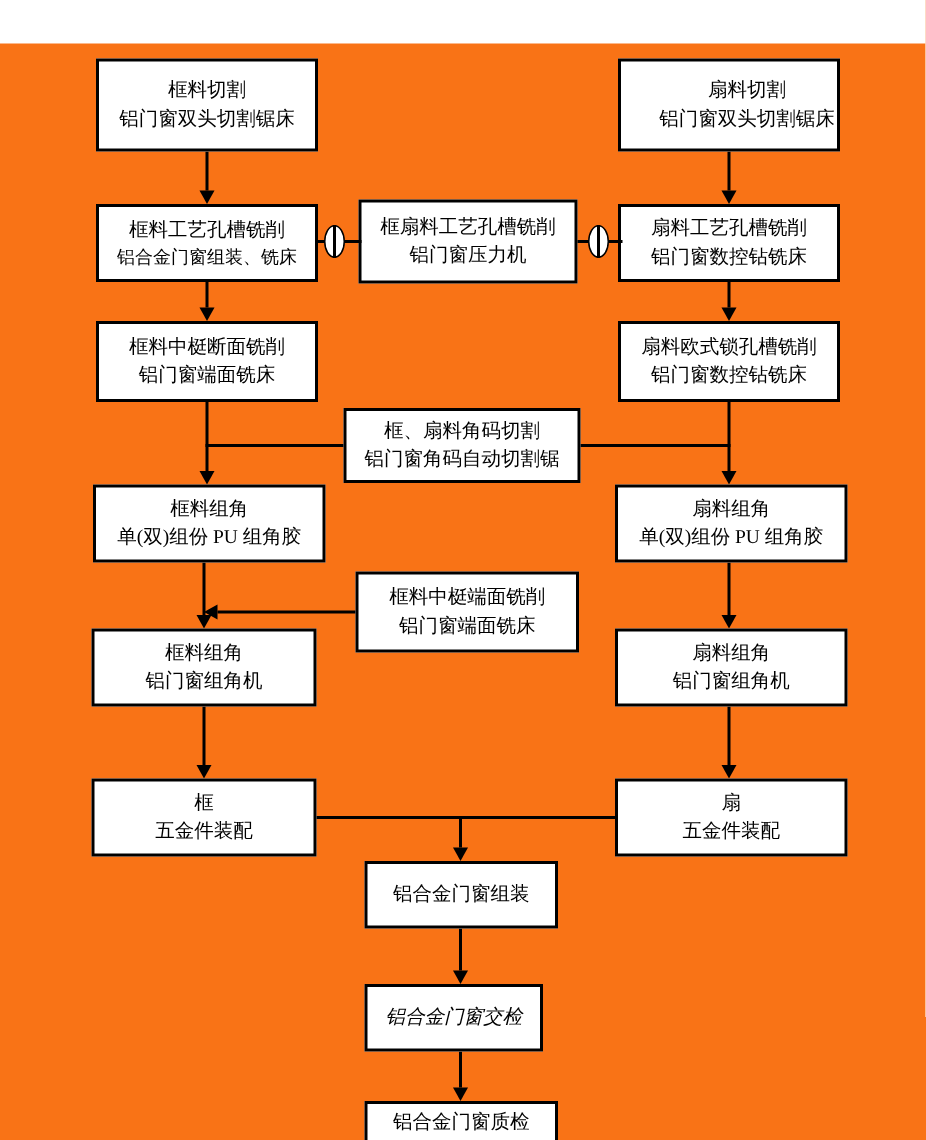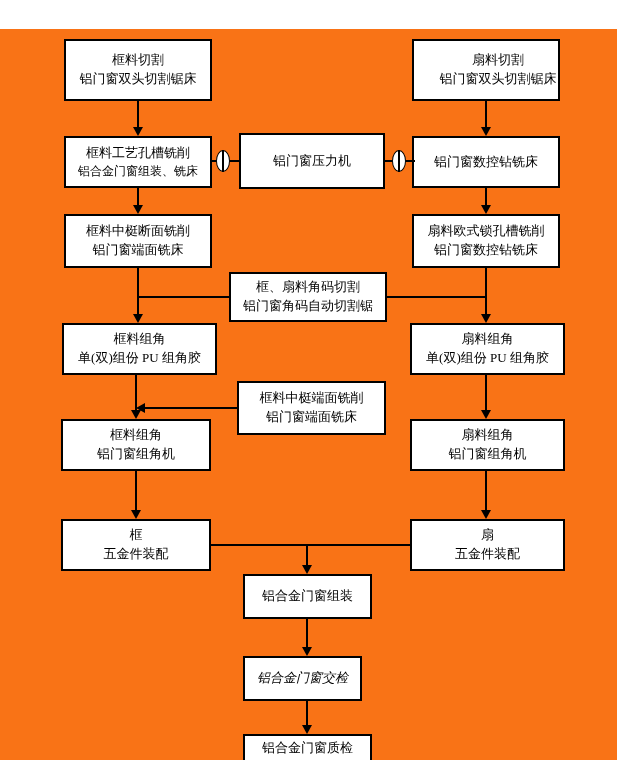--- a/index.html
+++ b/index.html
@@ -103,24 +103,26 @@
     <span class="ln">扇料切割</span>
     <span class="ln">铝门窗双头切割锯床</span>
   </div>
 
   <div class="node" style="left:64px; top:107px; width:148px; height:52px;">
     <span class="ln">框料工艺孔槽铣削</span>
     <span class="ln" style="font-size:12px;">铝合金门窗组装、铣床</span>
   </div>
 
   <div class="node" style="left:239px; top:104px; width:146px; height:56px;">
+    <span class="ln">框扇料工艺孔槽铣削</span>
     <span class="ln">铝门窗压力机</span>
   </div>
 
   <div class="node" style="left:412px; top:107px; width:148px; height:52px;">
+    <span class="ln">扇料工艺孔槽铣削</span>
     <span class="ln">铝门窗数控钻铣床</span>
   </div>
 
   <div class="node" style="left:64px; top:185px; width:148px; height:54px;">
     <span class="ln">框料中梃断面铣削</span>
     <span class="ln">铝门窗端面铣床</span>
   </div>
 
   <div class="node" style="left:412px; top:185px; width:148px; height:54px;">
     <span class="ln">扇料欧式锁孔槽铣削</span>

